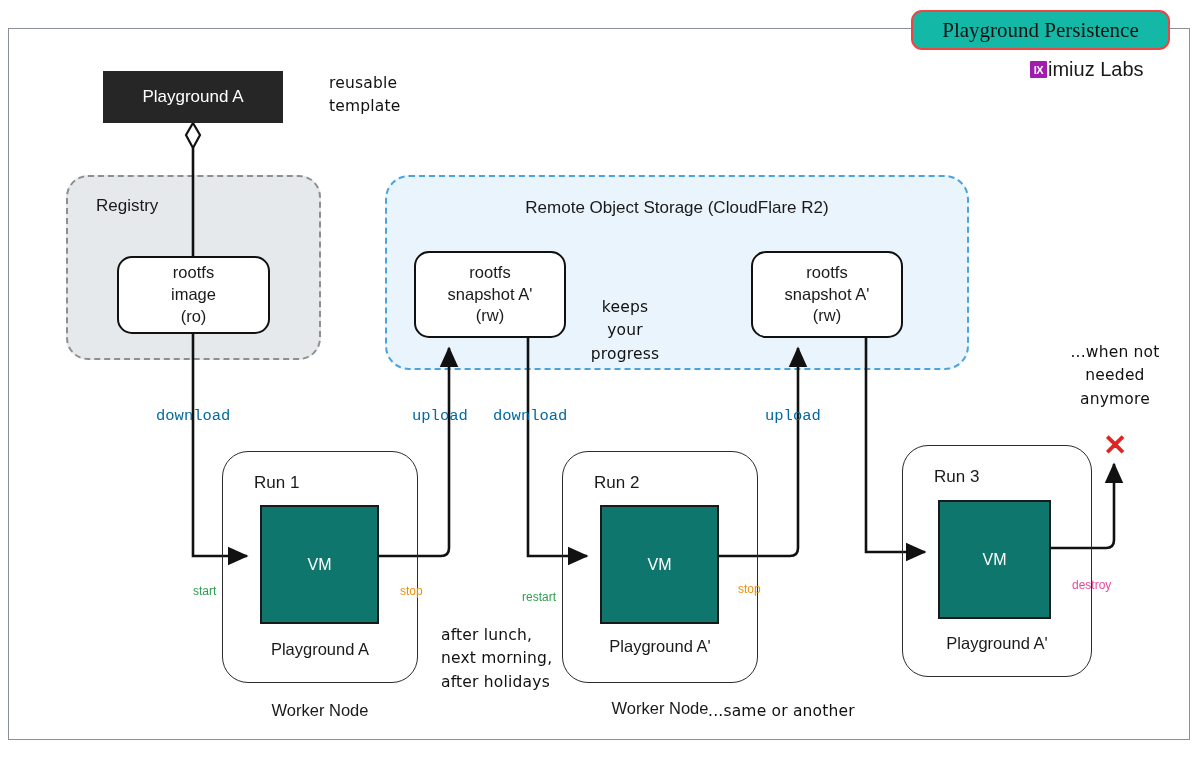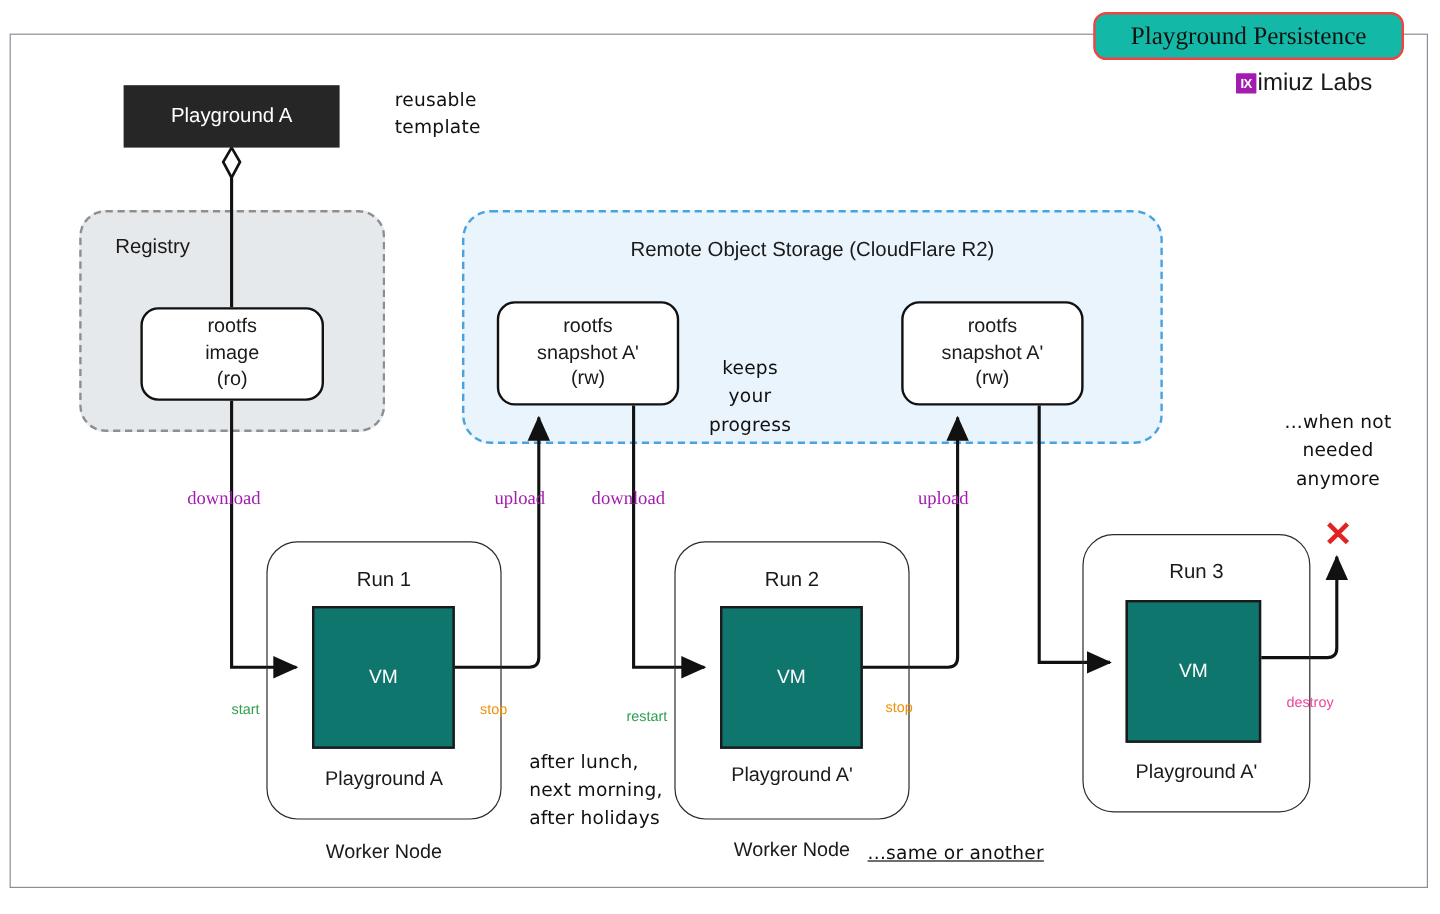--- a/index.html
+++ b/index.html
@@ -160,22 +160,22 @@
     box-sizing: border-box;
     z-index: 2;
   }
   #run-box-1 { left: 222px; top: 451px; width: 196px; height: 232px; }
   #run-box-2 { left: 562px; top: 451px; width: 196px; height: 232px; }
   #run-box-3 { left: 902px; top: 445px; width: 190px; height: 232px; }
   .run-title {
     position: absolute;
     font-size: 17px;
     color: #1a1a1a;
-    text-align: center;
-    z-index: 4;
+    z-index: 4;
+    margin-left: 32px;
   }
   #run-title-1 { left: 222px; top: 473px; width: 196px; }
   #run-title-2 { left: 562px; top: 473px; width: 196px; }
   #run-title-3 { left: 902px; top: 467px; width: 190px; }
   .vm-box {
     position: absolute;
     background: #0f766e;
     border: 2.2px solid #1a1a1a;
     display: flex;
     align-items: center;
@@ -235,26 +235,26 @@
     font-size: 15.5px;
     line-height: 1.5;
     color: #111111;
     letter-spacing: 0.2px;
     z-index: 5;
   }
   #note-reusable   { left: 302px; top: 72px; width: 120px; margin-left: 27px; }
   #note-keeps      { left: 580px; top: 262px; width: 90px; text-align: center; margin-top: 34px; }
   #note-when-not   { left: 1056px; top: 341px; width: 118px; text-align: center; }
   #note-after      { left: 441px; top: 624px; width: 130px; text-align: left; }
-  #note-same       { left: 723px; top: 700px; width: 160px; text-decoration: underline; }
+  #note-same       { left: 708px; top: 700px; width: 160px; }
   .edge-label {
     position: absolute;
-    font-family: Liberation Serif, serif;
+    font-family: Liberation Mono, monospace;
     font-size: 15.5px;
-    color: #a21caf;
+    color: #0369a1;
     z-index: 5;
   }
   #label-download-1 { left: 156px; top: 407px; }
   #label-upload-1   { left: 412px; top: 407px; }
   #label-download-2 { left: 493px; top: 407px; }
   #label-upload-2   { left: 765px; top: 407px; }
   
   #wires {
     position: absolute;
     left: 0; top: 0;

